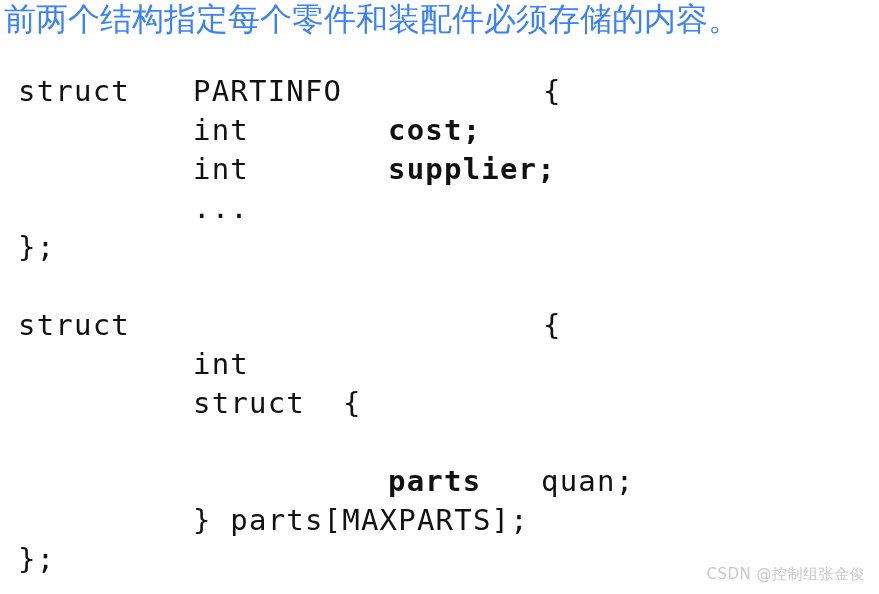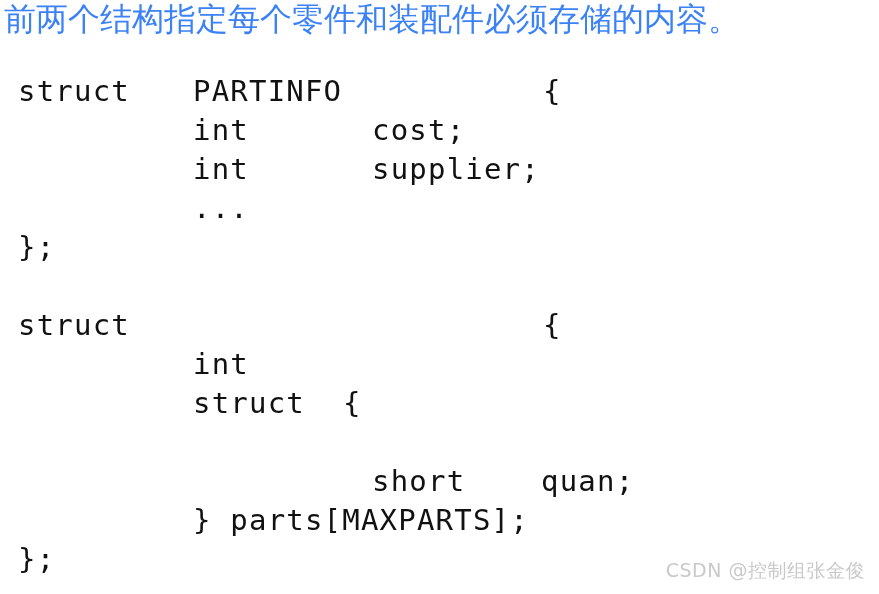--- a/index.html
+++ b/index.html
@@ -49,37 +49,37 @@
   .code-line .tok {
     position: absolute;
     top: 0;
     white-space: pre;
     letter-spacing: 1.2px;
   }
   
   .c1 { left: 18px;  }
   .c2 { left: 193px; }
   .c3 { left: 343px; }
-  .c4 { left: 372px; }
+  .c4 { left: 388px; font-weight: bold; }
   .c5 { left: 541px; }
   .cbrace { left: 543px; }
 
   .blank-line { height: 39px; }
 
   .ellipsis-dots {
     letter-spacing: 9px;
   }
 
   
   #watermark {
     position: absolute;
     right: 14px;
     bottom: 10px;
     font-family: "DejaVu Sans", "Liberation Sans", sans-serif;
-    font-size: 19px;
+    font-size: 15px;
     color: #c9c9c9;
     white-space: nowrap;
     letter-spacing: 0.5px;
     user-select: none;
   }
 </style>
 </head>
 <body>
 
 <div id="caption">前两个结构指定每个零件和装配件必须存储的内容。</div>
@@ -123,21 +123,21 @@
 
   <div class="code-line">
     <span class="tok c2">struct</span>
     <span class="tok c3">{</span>
   </div>
 
   <div class="code-line">
   </div>
 
   <div class="code-line">
-    <span class="tok c4">short</span>
+    <span class="tok c4">parts</span>
     <span class="tok c5">quan;</span>
   </div>
 
   <div class="code-line">
     <span class="tok c2">} parts[MAXPARTS];</span>
   </div>
 
   <div class="code-line">
     <span class="tok c1">};</span>
   </div>

